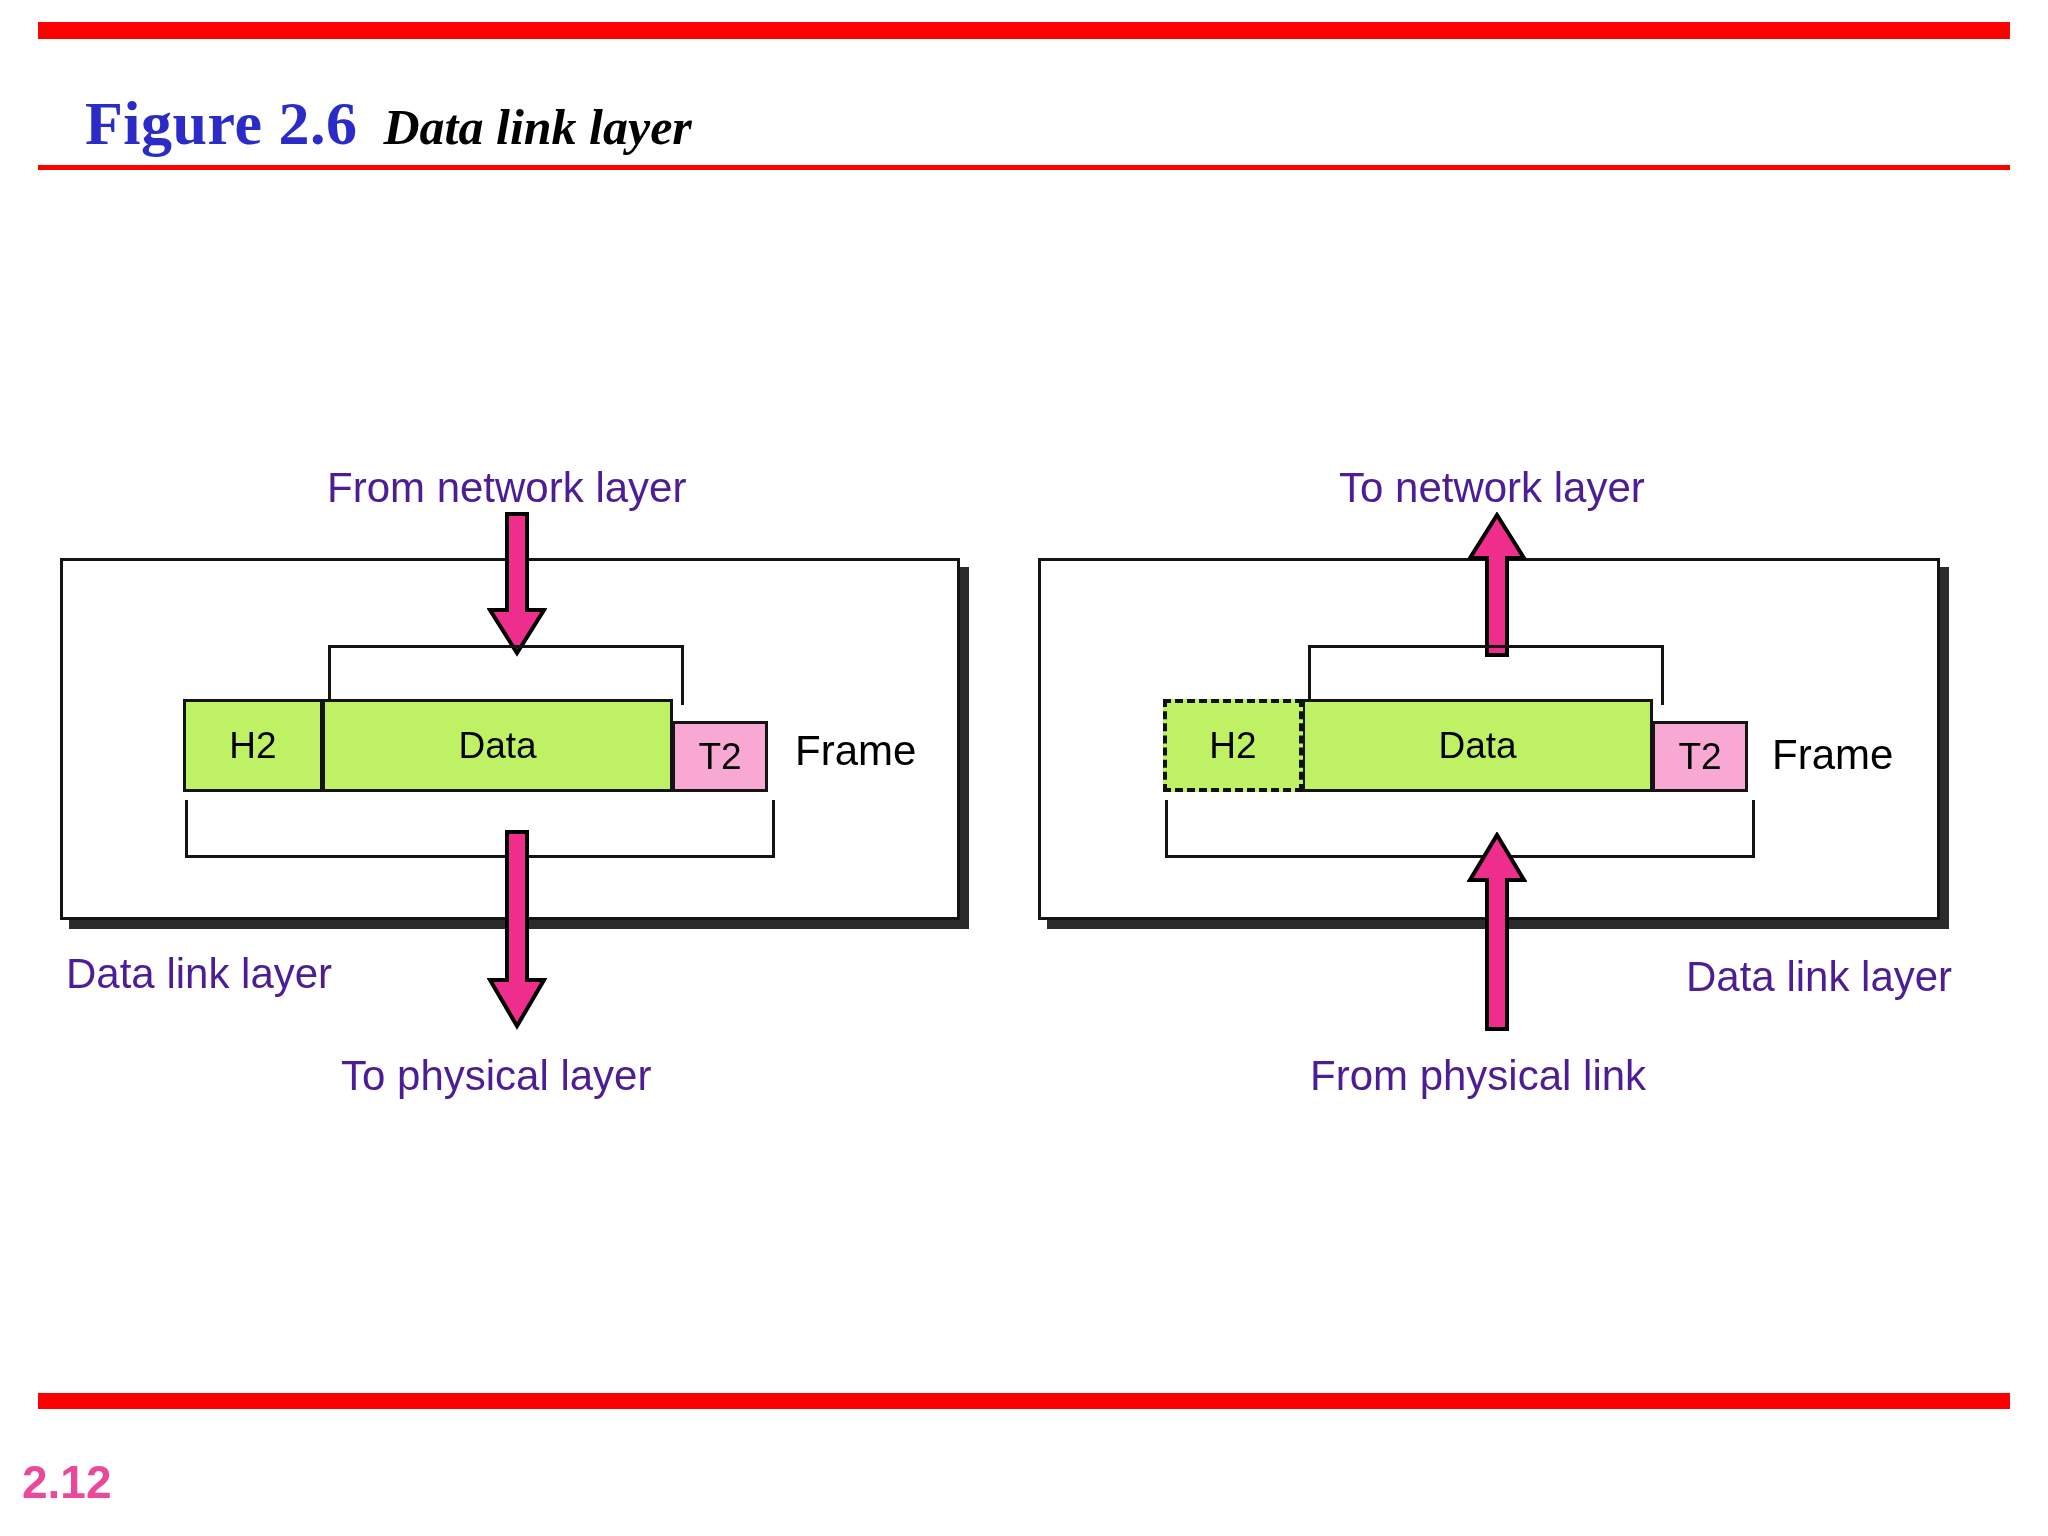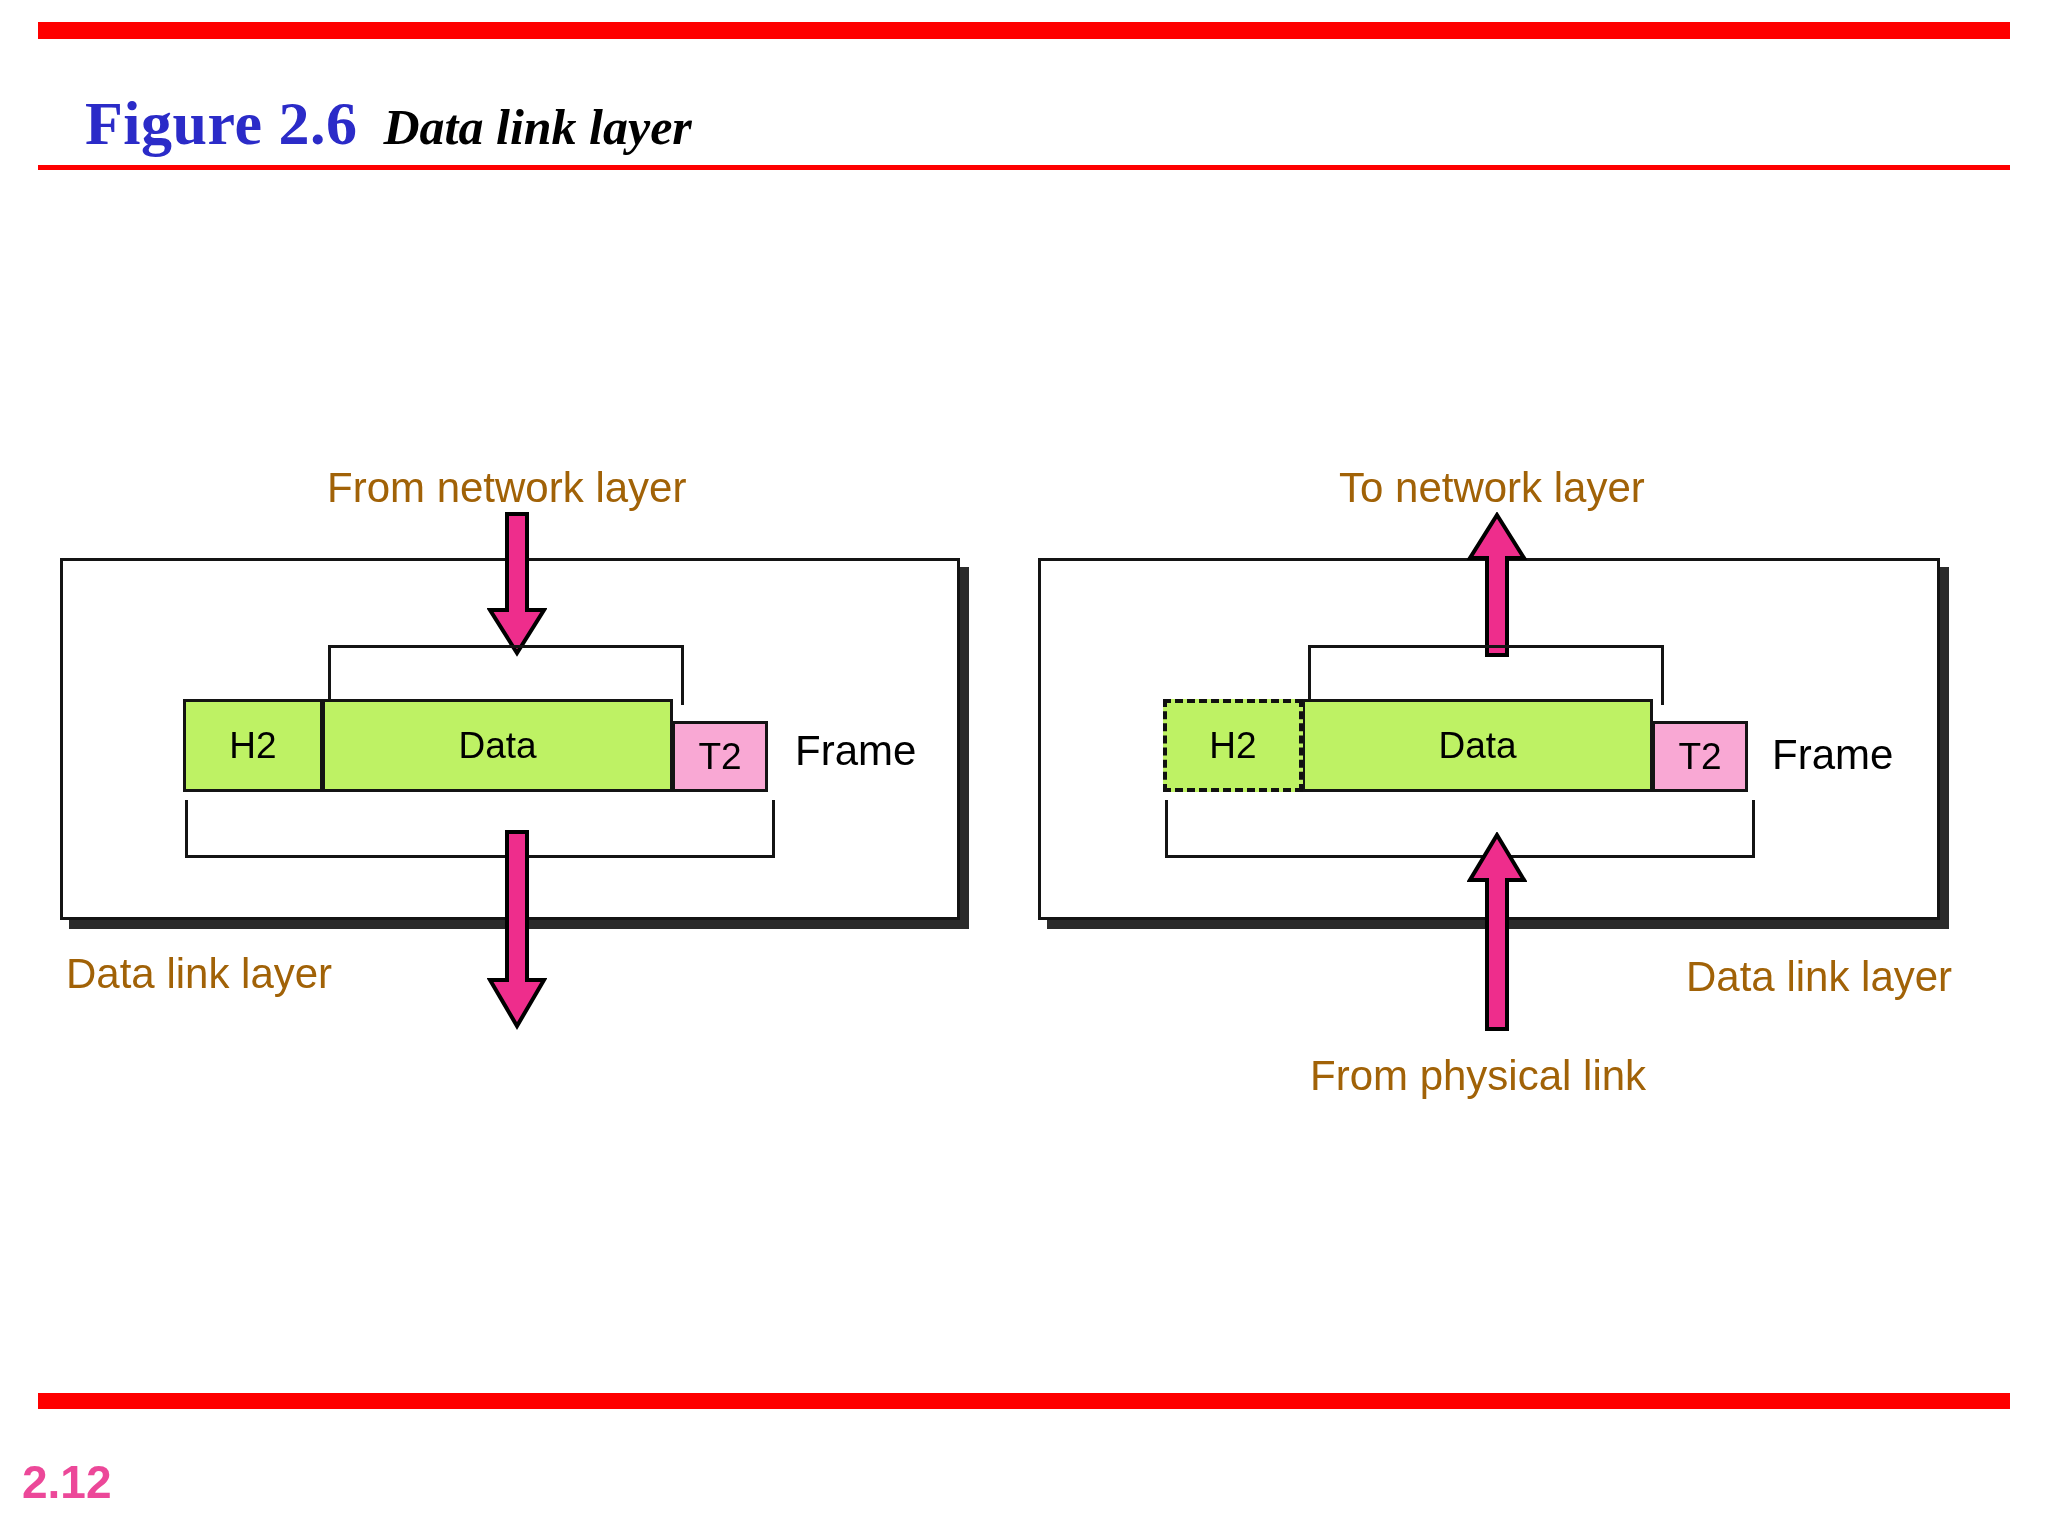--- a/index.html
+++ b/index.html
@@ -105,21 +105,21 @@
   .bracket-bot.right{left:1165px;top:800px;width:590px;}
 
   
   .arrow{position:absolute;}
   .arrow svg{display:block;}
 
   
   .lab{
     position:absolute;
     font-family:"Liberation Sans", sans-serif;
-    font-size:42px;color:#a16207;white-space:nowrap;
+    font-size:42px;color:#4c1d95;white-space:nowrap;
   }
   .lab-from-net{left:327px;top:464px;}
   .lab-to-net{left:1339px;top:464px;}
   .lab-to-phys{left:341px;top:1052px;}
   .lab-from-phys{left:1310px;top:1052px;}
   .lab-dll-left{left:66px;top:950px;}
   .lab-dll-right{left:1686px;top:953px;}
 </style>
 </head>
 <body>
@@ -156,20 +156,21 @@
 
   <div class="bracket bracket-bot left"></div>
 
   <div class="arrow" style="left:487px;top:830px;">
     <svg width="60" height="200" viewBox="0 0 60 200">
       <polygon points="20,2 40,2 40,150 57,150 30,196 3,150 20,150" fill="#EE2D8C" stroke="#000000" stroke-width="4" stroke-linejoin="miter"></polygon>
     </svg>
   </div>
 
   <div class="lab lab-dll-left">Data link layer</div>
+  <div class="lab lab-to-phys">To physical layer</div>
 
   <div class="panel panel-right"></div>
 
   <div class="lab lab-to-net">To network layer</div>
 
   <div class="arrow" style="left:1467px;top:512px;">
     <svg width="60" height="145" viewBox="0 0 60 145">
       <polygon points="30,3 57,46 40,46 40,143 20,143 20,46 3,46" fill="#EE2D8C" stroke="#000000" stroke-width="4" stroke-linejoin="miter"></polygon>
     </svg>
   </div>

